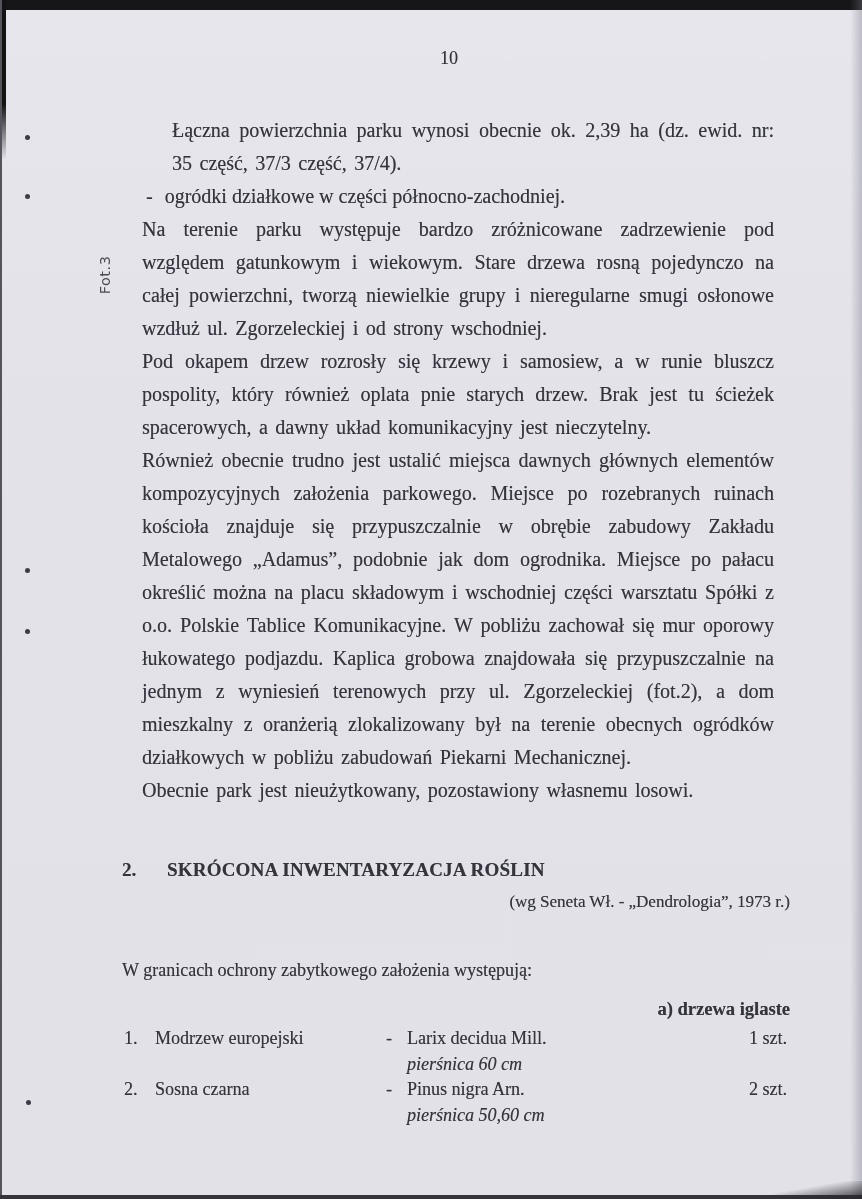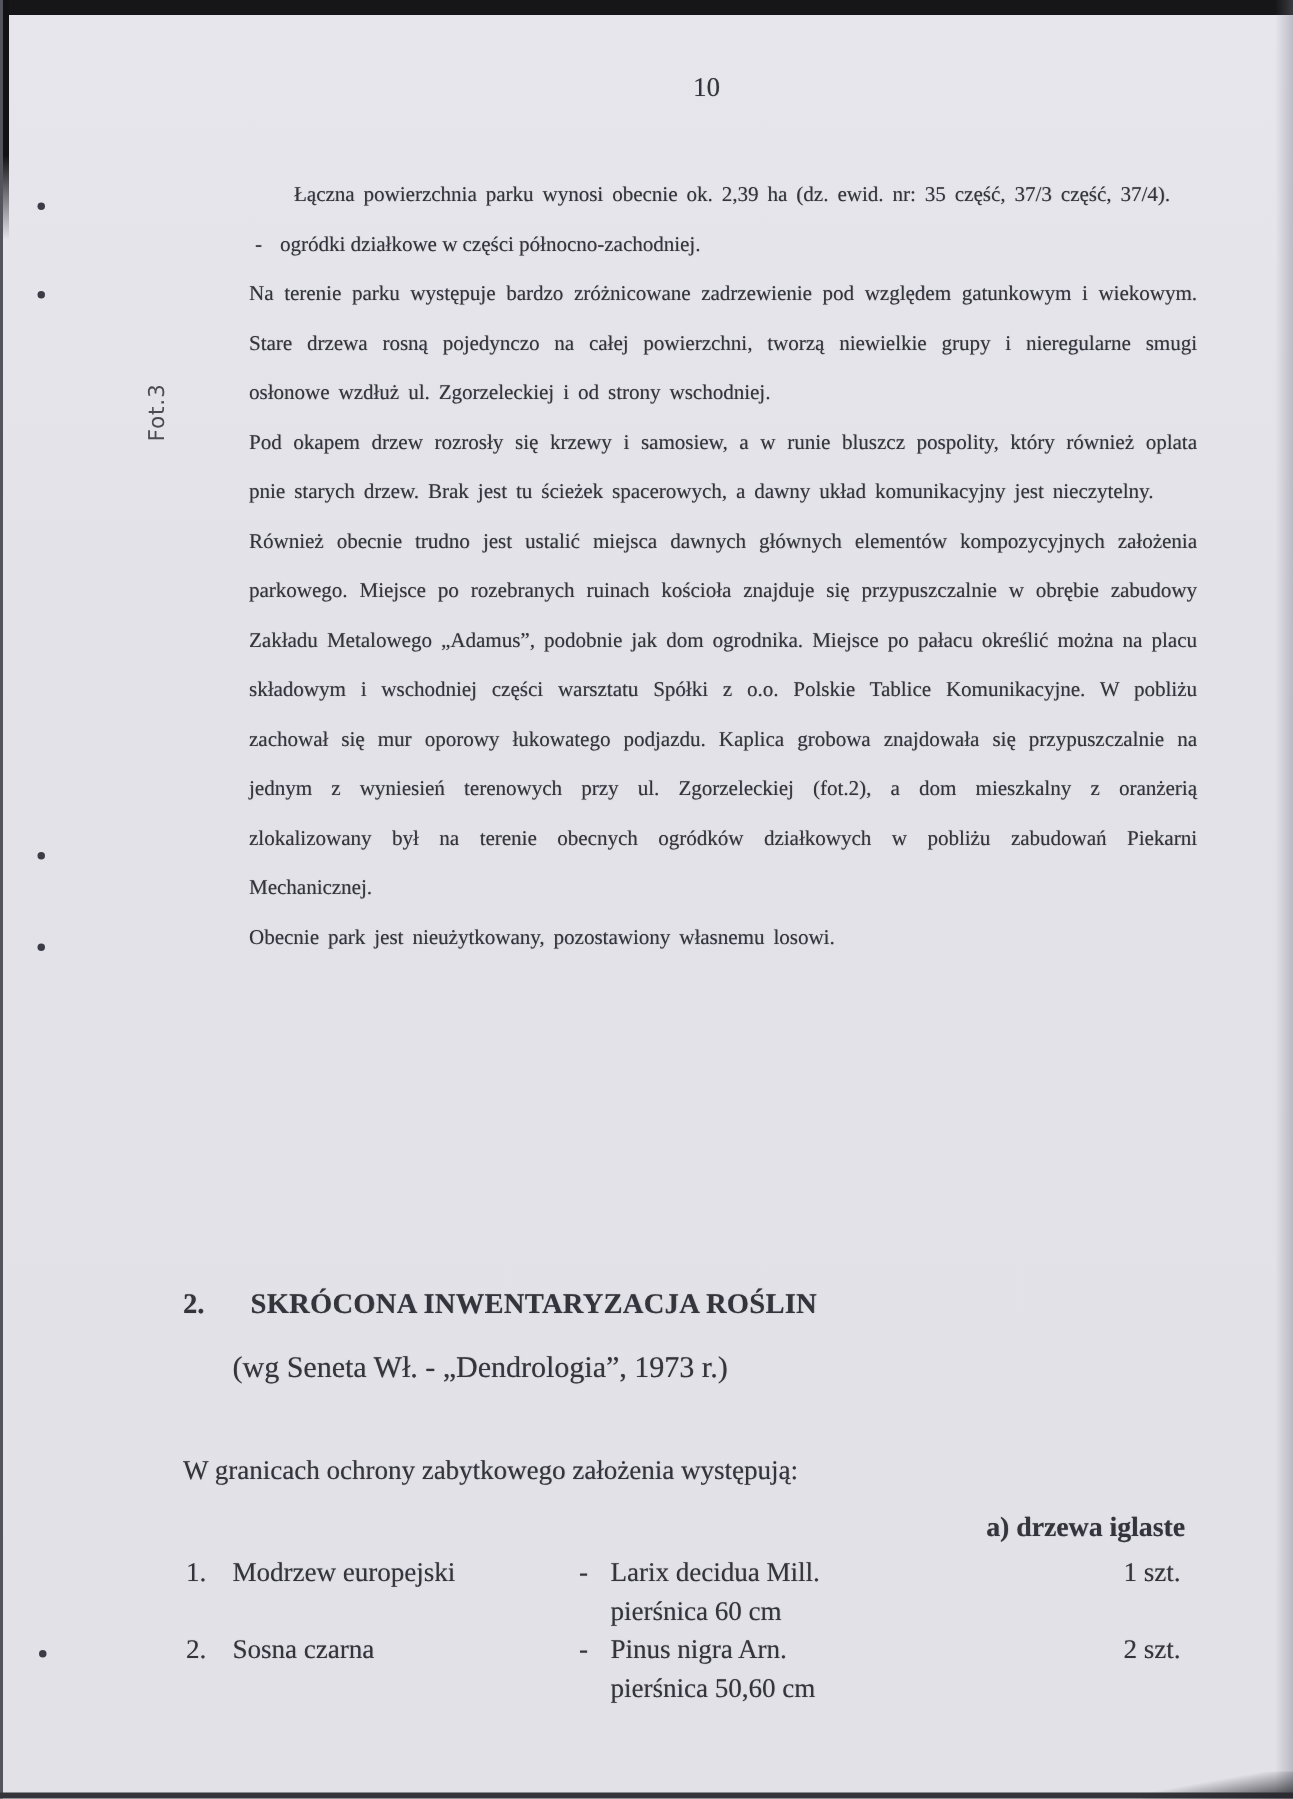--- a/index.html
+++ b/index.html
@@ -26,67 +26,67 @@
   .dot { position:absolute; width:5px; height:5px; border-radius:50%; background:#3c3c46; }
   .dot1 { left:25px; top:135px; }
   .dot2 { left:25px; top:194px; }
   .dot3 { left:25px; top:568px; }
   .dot4 { left:25px; top:629px; }
   .dot5 { left:26px; top:1100px; }
 
   
   .page-number {
     position:absolute; left:440px; top:48px; width:40px;
-    text-align:right; font-size:18px;
+    text-align:left; font-size:18px;
     text-shadow: 0.2px 0.2px 0.5px rgba(52,52,60,0.5);
   }
 
   
   .fot-note {
     position:absolute; left:77px; top:266px; width:58px; height:18px;
     text-align:center;
     transform: rotate(-90deg);
     font-family: "DejaVu Sans", sans-serif;
     font-size: 14.5px;
     color:#4b4b54;
     letter-spacing: 0.5px;
   }
 
   
   .body-block {
-    position:absolute; left:130px; top:114px; width:668px;
-    font-size:14px; line-height:33px;
+    position:absolute; left:106px; top:114px; width:668px;
+    font-size:20px; line-height:33px;
     text-shadow: 0.2px 0.2px 0.6px rgba(52,52,60,0.5);
   }
   .para { margin:0 0 0 36px; text-align:justify; word-spacing:2.5px; }
   .para.indented { margin-left:66px; }
   .bullet-row { margin-left:40px; display:flex; gap:12px; }
 
   
   .section2 {
     position:absolute; left:122px; top:857px; width:668px;
     font-size:18px; line-height:25px;
     text-shadow: 0.2px 0.2px 0.6px rgba(52,52,60,0.5);
   }
   .sec-head { display:flex; line-height:26px; }
   .sec-num  { width:33px; font-weight:bold; font-size:19px; flex:none; }
   .sec-title{ font-weight:bold; font-size:19px; letter-spacing:0.2px;margin-left:12px; }
-  .sec-sub  { margin-left:33px; font-size:20px; line-height:24px; margin-top:17px; }
+  .sec-sub  { margin-left:33px; font-size:17px; line-height:24px; margin-top:7px;text-align:right; }
   .intro    { margin-top:44px; }
   .sub-label{ margin-top:14px; margin-left:31px; font-weight:bold; font-size:18.5px;text-align:right; }
 
   .plants { margin-top:4px; }
   .plant {
     display:grid;
     grid-template-columns: 31px 231px 21px 337px 1fr;
     line-height:25.5px;
     padding-left:2px;
   }
   .p-latin  { }
-  .p-detail { grid-column:4; }
+  .p-detail { grid-column:4;font-style:italic; }
   .p-count  { padding-left:5px; }
 </style>
 </head>
 <body>
 
 <div class="edge-top"></div>
 <div class="corner-tl"></div>
 <div class="edge-left"></div>
 <div class="edge-right"></div>
 <div class="edge-bottom"></div>

